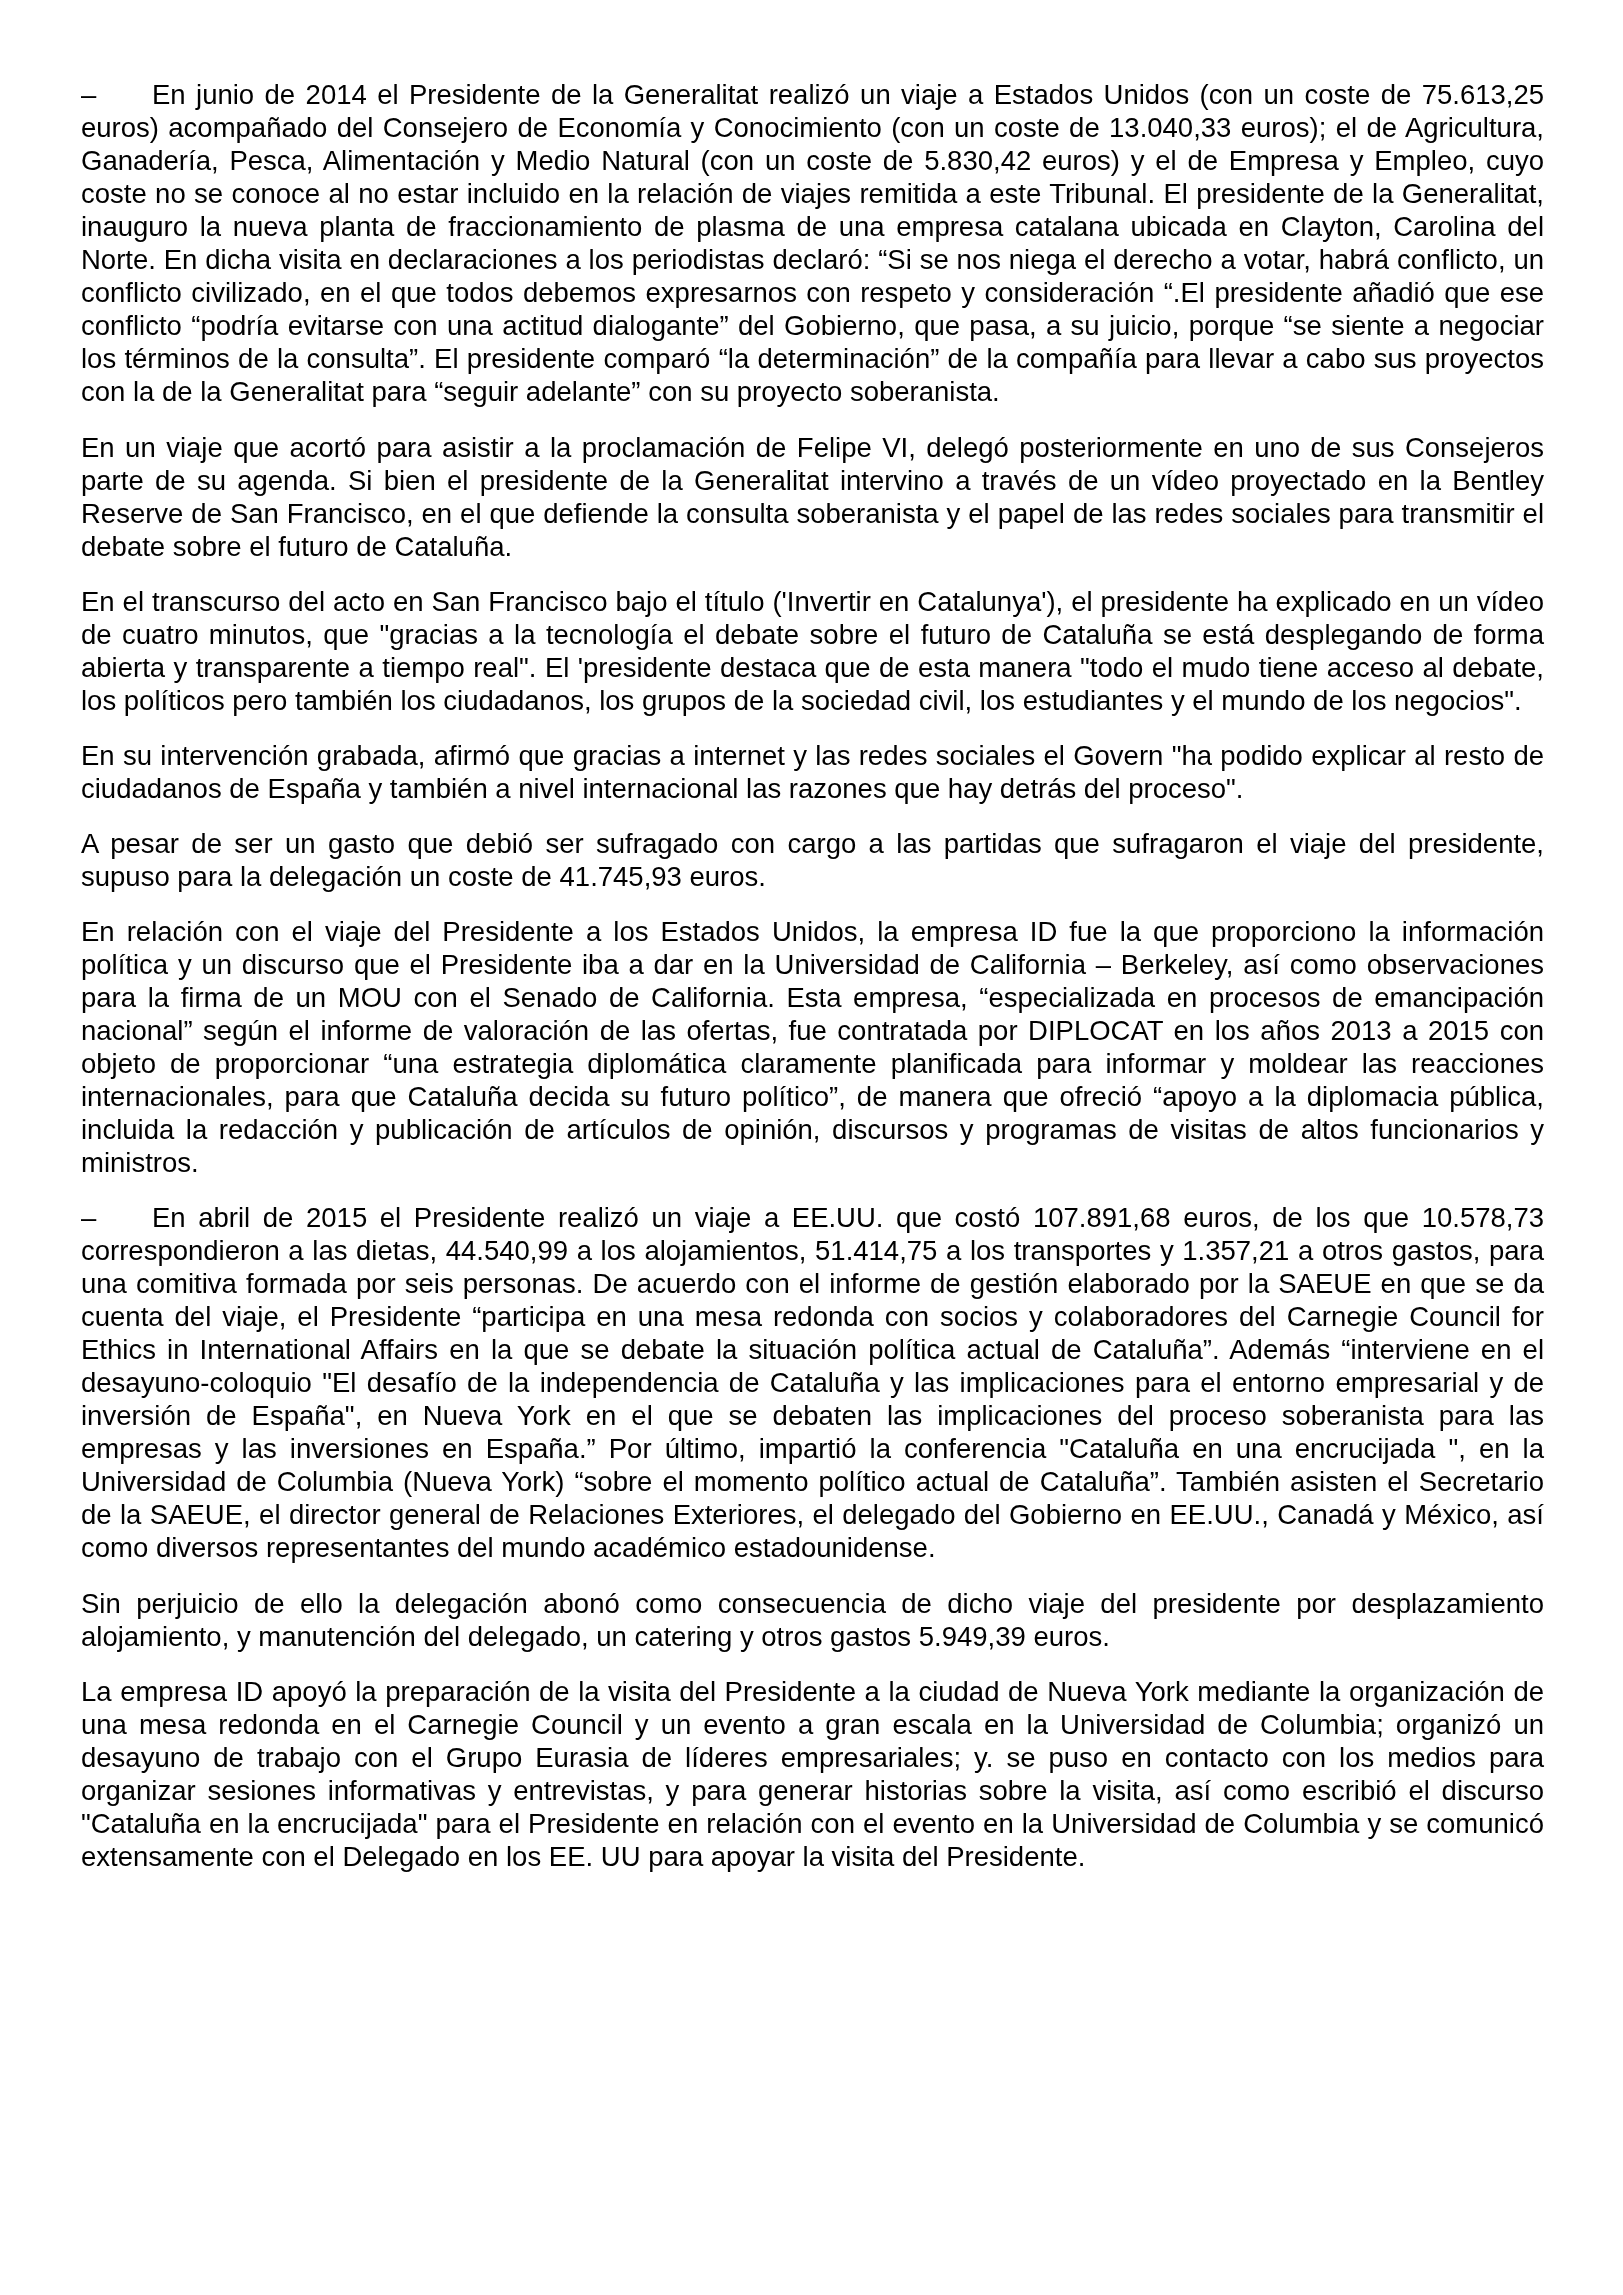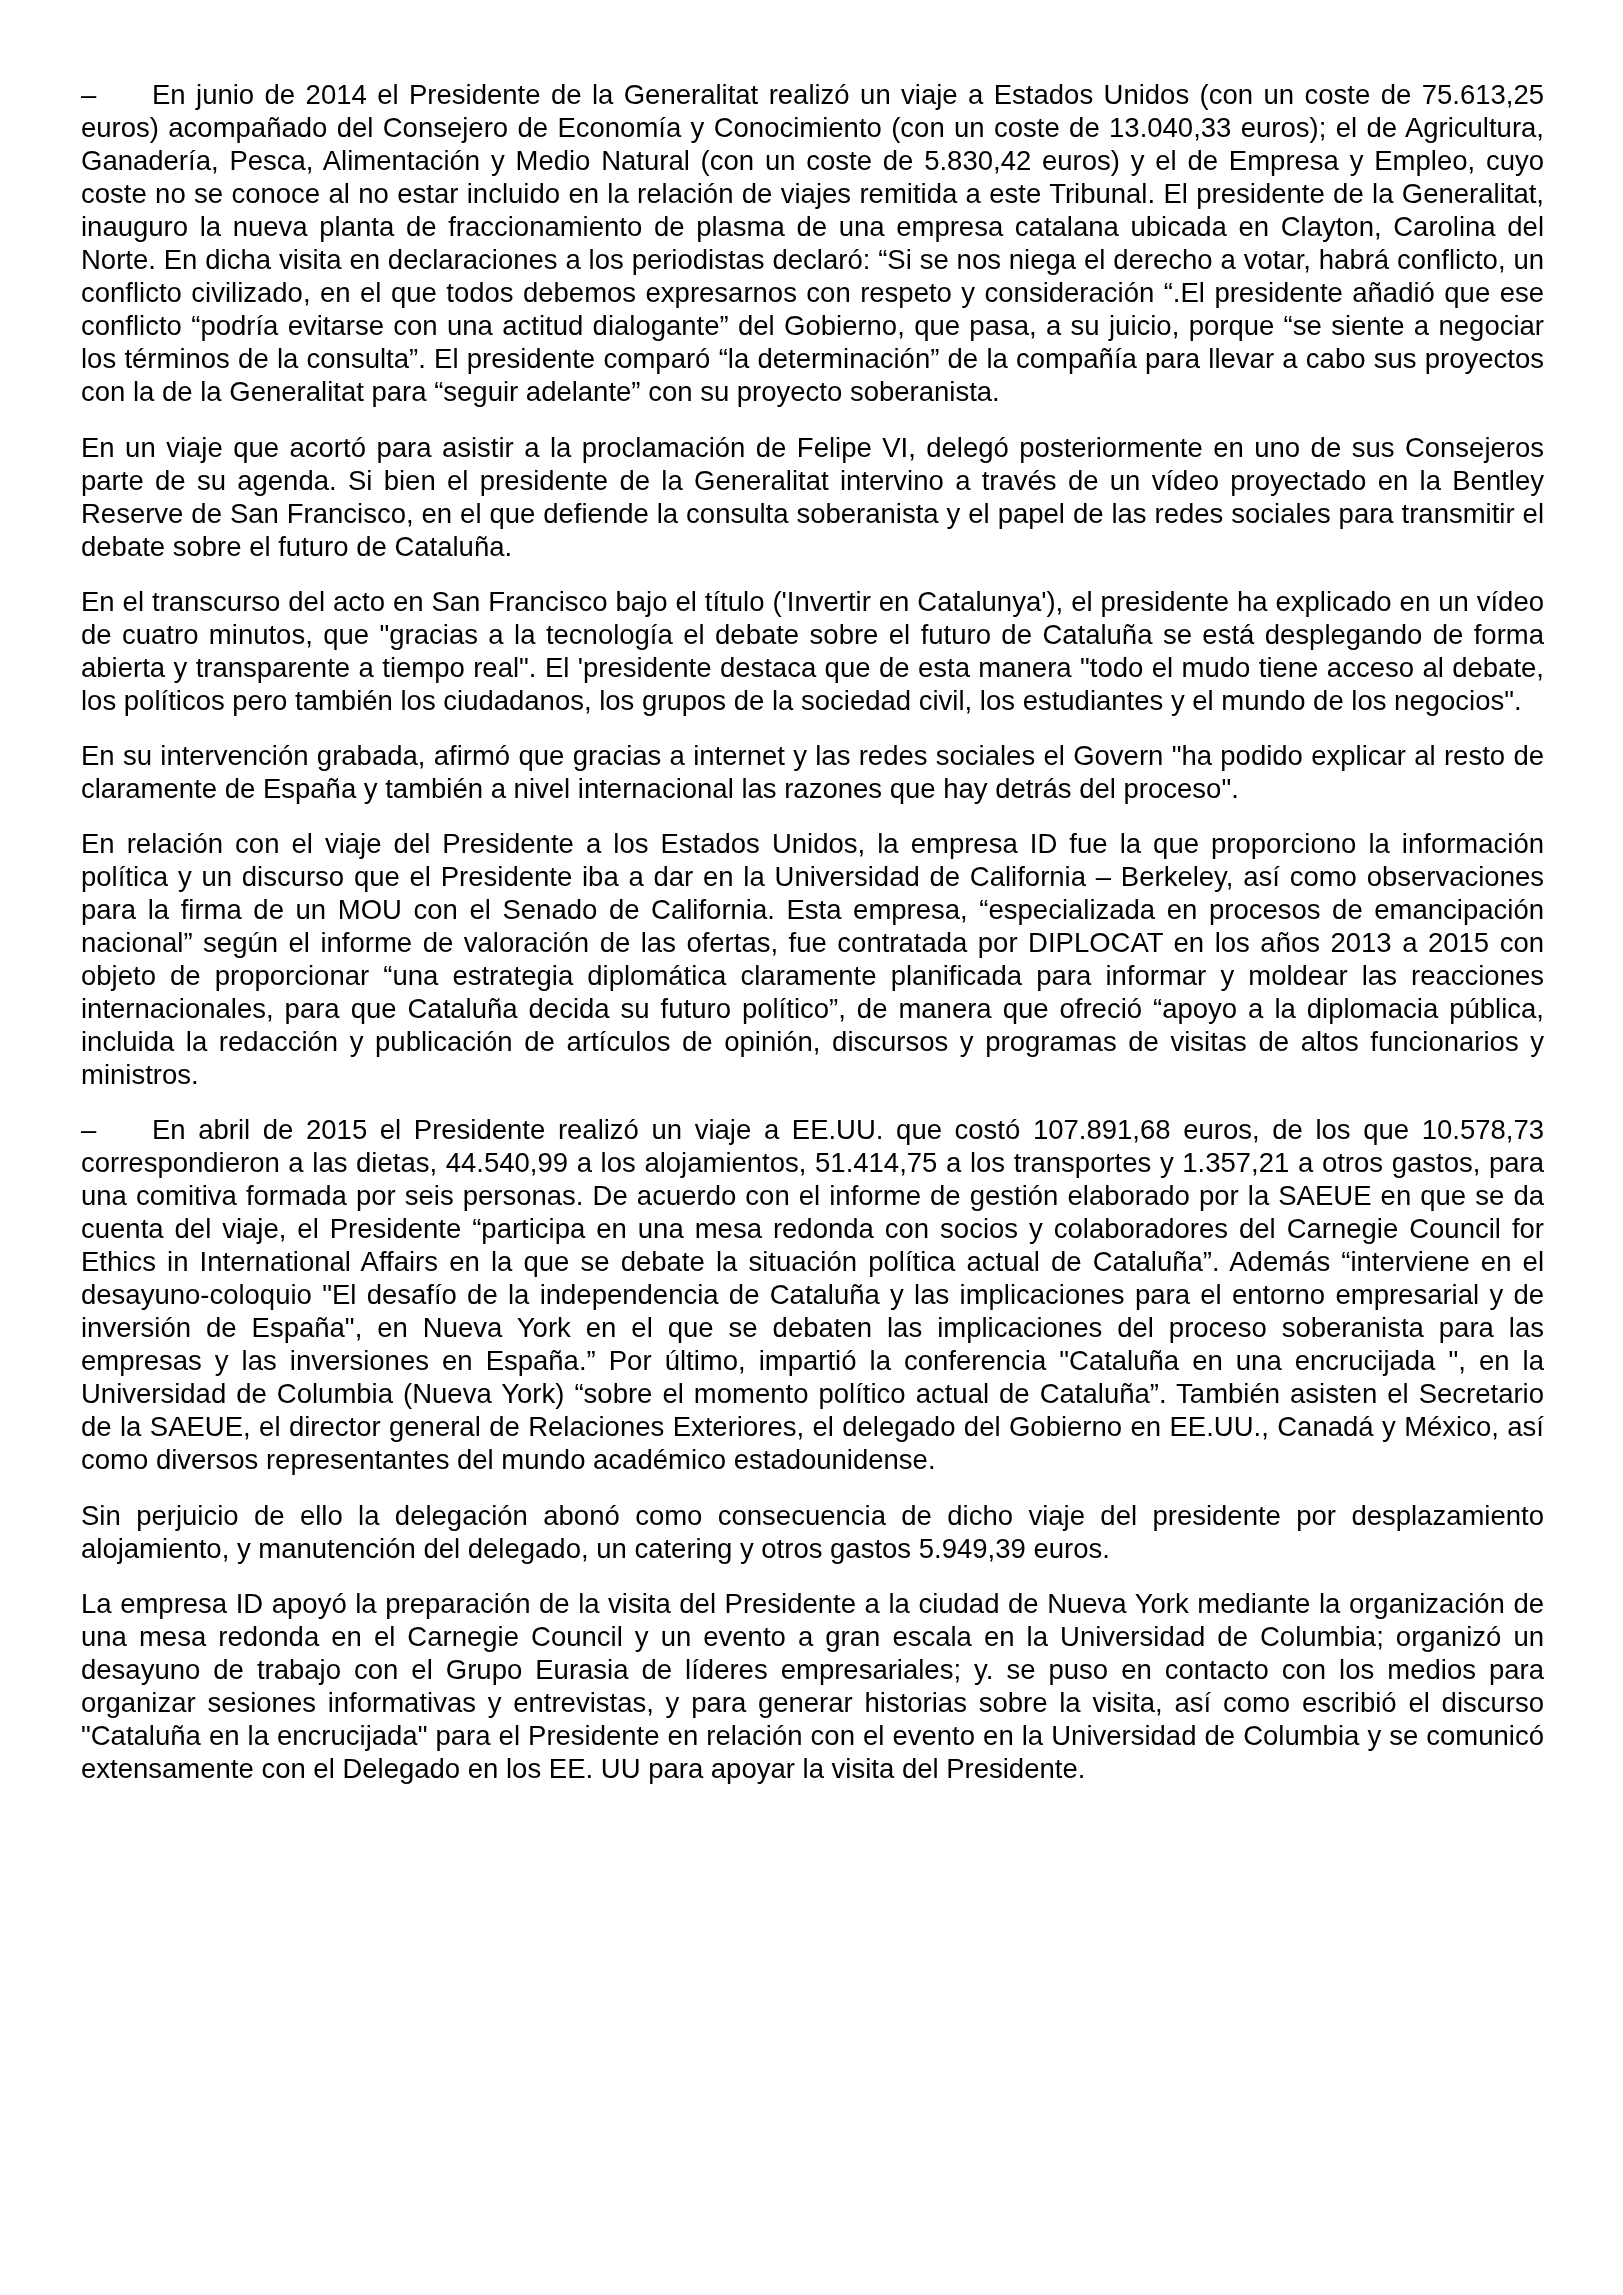--- a/index.html
+++ b/index.html
@@ -41,22 +41,23 @@
 <body>
 
 <div class="page">
 
   <p class="para after-first"><span class="bullet-marker">–</span><span>En junio de 2014 el Presidente de la Generalitat realizó un viaje a Estados Unidos (con un coste de 75.613,25 euros) acompañado del Consejero de Economía y Conocimiento (con un coste de 13.040,33 euros); el de Agricultura, Ganadería, Pesca, Alimentación y Medio Natural (con un coste de 5.830,42 euros) y el de Empresa y Empleo, cuyo coste no se conoce al no estar incluido en la relación de viajes remitida a este Tribunal. El presidente de la Generalitat, inauguro la nueva planta de fraccionamiento de plasma de una empresa catalana ubicada en Clayton, Carolina del Norte. En dicha visita en declaraciones a los periodistas declaró: “Si se nos niega el derecho a votar, habrá conflicto, un conflicto civilizado, en el que todos debemos expresarnos con respeto y consideración “.El presidente añadió que ese conflicto “podría evitarse con una actitud dialogante” del Gobierno, que pasa, a su juicio, porque “se siente a negociar los términos de la consulta”. El presidente comparó “la determinación” de la compañía para llevar a cabo sus proyectos con la de la Generalitat para “seguir adelante” con su proyecto soberanista.</span></p>
 
   <p class="para"><span>En un viaje que acortó para asistir a la proclamación de Felipe VI, delegó posteriormente en uno de sus Consejeros parte de su agenda. Si bien el presidente de la Generalitat intervino a través de un vídeo proyectado en la Bentley Reserve de San Francisco, en el que defiende la consulta soberanista y el papel de las redes sociales para transmitir el debate sobre el futuro de Cataluña.</span></p>
 
   <p class="para"><span>En el transcurso del acto en San Francisco bajo el título ('Invertir en Catalunya'), el presidente ha explicado en un vídeo de cuatro minutos, que "gracias a la tecnología el debate sobre el futuro de Cataluña se está desplegando de forma abierta y transparente a tiempo real". El 'presidente destaca que de esta manera "todo el mudo tiene acceso al debate, los políticos pero también los ciudadanos, los grupos de la sociedad civil, los estudiantes y el mundo de los negocios".</span></p>
 
-  <p class="para"><span>En su intervención grabada, afirmó que gracias a internet y las redes sociales el Govern "ha podido explicar al resto de claramente de España y también a nivel internacional las razones que hay detrás del proceso".</span></p>
+  <p class="para"><span>En su intervención grabada, afirmó que gracias a internet y las redes sociales el Govern "ha podido explicar al resto de ciudadanos de España y también a nivel internacional las razones que hay detrás del proceso".</span></p>
 
+  <p class="para"><span>A pesar de ser un gasto que debió ser sufragado con cargo a las partidas que sufragaron el viaje del presidente, supuso para la delegación un coste de 41.745,93 euros.</span></p>
 
   <p class="para"><span>En relación con el viaje del Presidente a los Estados Unidos, la empresa ID fue la que proporciono la información política y un discurso que el Presidente iba a dar en la Universidad de California – Berkeley, así como observaciones para la firma de un MOU con el Senado de California. Esta empresa, “especializada en procesos de emancipación nacional” según el informe de valoración de las ofertas, fue contratada por DIPLOCAT en los años 2013 a 2015 con objeto de proporcionar “una estrategia diplomática claramente planificada para informar y moldear las reacciones internacionales, para que Cataluña decida su futuro político”, de manera que ofreció “apoyo a la diplomacia pública, incluida la redacción y publicación de artículos de opinión, discursos y programas de visitas de altos funcionarios y ministros.</span></p>
 
   <p class="para after-first"><span class="bullet-marker">–</span><span>En abril de 2015 el Presidente realizó un viaje a EE.UU. que costó 107.891,68 euros, de los que 10.578,73 correspondieron a las dietas, 44.540,99 a los alojamientos, 51.414,75 a los transportes y 1.357,21 a otros gastos, para una comitiva formada por seis personas. De acuerdo con el informe de gestión elaborado por la SAEUE en que se da cuenta del viaje, el Presidente “participa en una mesa redonda con socios y colaboradores del Carnegie Council for Ethics in International Affairs en la que se debate la situación política actual de Cataluña”. Además “interviene en el desayuno-coloquio "El desafío de la independencia de Cataluña y las implicaciones para el entorno empresarial y de inversión de España", en Nueva York en el que se debaten las implicaciones del proceso soberanista para las empresas y las inversiones en España.” Por último, impartió la conferencia "Cataluña en una encrucijada ", en la Universidad de Columbia (Nueva York) “sobre el momento político actual de Cataluña”. También asisten el Secretario de la SAEUE, el director general de Relaciones Exteriores, el delegado del Gobierno en EE.UU., Canadá y México, así como diversos representantes del mundo académico estadounidense.</span></p>
 
   <p class="para"><span>Sin perjuicio de ello la delegación abonó como consecuencia de dicho viaje del presidente por desplazamiento alojamiento, y manutención del delegado, un catering y otros gastos 5.949,39 euros.</span></p>
 
   <p class="para"><span>La empresa ID apoyó la preparación de la visita del Presidente a la ciudad de Nueva York mediante la organización de una mesa redonda en el Carnegie Council y un evento a gran escala en la Universidad de Columbia; organizó un desayuno de trabajo con el Grupo Eurasia de líderes empresariales; y. se puso en contacto con los medios para organizar sesiones informativas y entrevistas, y para generar historias sobre la visita, así como escribió el discurso "Cataluña en la encrucijada" para el Presidente en relación con el evento en la Universidad de Columbia y se comunicó extensamente con el Delegado en los EE. UU para apoyar la visita del Presidente.</span></p>
 
 </div>

